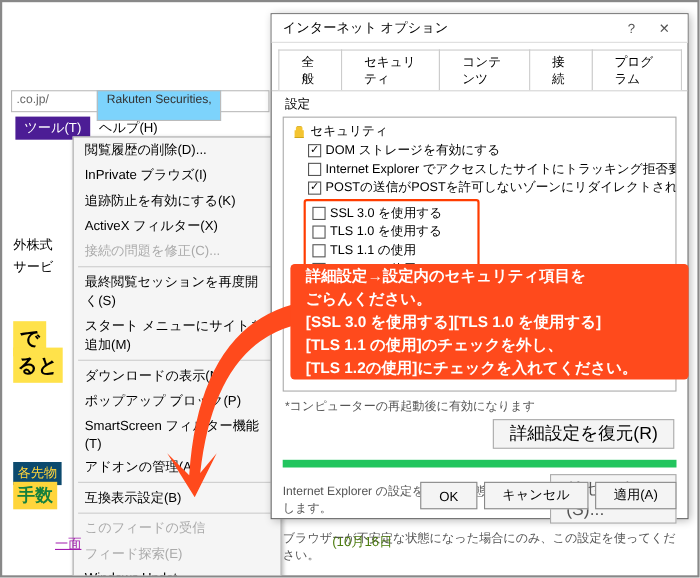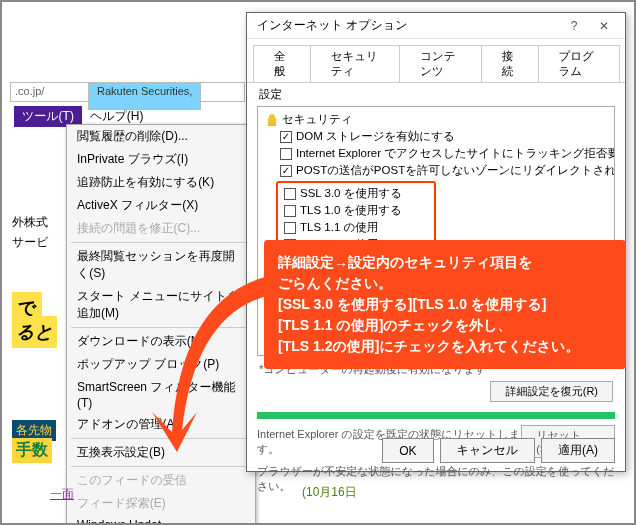--- a/index.html
+++ b/index.html
@@ -161,21 +161,21 @@
     padding: 2px 12px;
   }
   .reset-btn-row {
     display: flex;
     justify-content: flex-end;
     padding: 2px 12px 6px;
   }
   .reset-btn {
     border: 1px solid #aaa;
     padding: 2px 14px;
-    font-size: 11px;
+    font-size: 16px;
     background: #f4f4f4;
   }
   .reset-block {
     margin: 4px 10px;
     border-top: 7px solid #22c55e;
     padding-top: 6px;
     font-size: 11px;
     color: #555;
   }
   .buttons {
@@ -192,21 +192,21 @@
   }
   
   .callout {
     position: absolute;
     left: 262px; top: 238px;
     width: 362px;
     background: #ff4a1c;
     color: #fff;
     font-size: 14px;
     font-weight: 600;
-    padding: 12px 14px;
+    padding: 0 14px;
     border-radius: 4px;
     line-height: 1.5;
     z-index: 50;
   }
   .arrow {
     position: absolute;
     left: 140px; top: 240px;
     width: 150px; height: 210px;
     z-index: 49;
   }
@@ -251,21 +251,21 @@
   <div class="sep"></div>
   <div class="item disabled">このフィードの受信</div>
   <div class="item disabled">フィード探索(E)</div>
   <div class="item">Windows Updat</div>
 
 </div>
 
 <div class="bg-misc-left" style="top:200px;margin-top:12px;">外株式</div>
 <div class="bg-misc-left" style="top:232px;">サービ</div>
 <div class="bg-misc-left" style="top:290px;background:#ffe24a;padding:4px 6px;font-weight:700;font-size:18px;">で</div>
-<div class="bg-misc-left" style="top:314px;background:#ffe24a;padding:4px 4px;font-weight:700;font-size:18px;font-style:italic;">ると</div>
+<div class="bg-misc-left" style="top:314px;background:#ffe24a;padding:4px 4px;font-weight:700;font-size:18px;">ると</div>
 <div class="bg-misc-left" style="top:418px;background:#0c4a6e;color:#ffd53b;padding:2px 4px;font-weight:400;">各先物</div>
 <div class="bg-misc-left" style="top:436px;background:#ffd53b;color:#15803d;padding:2px 4px;font-weight:700;font-size:16px;">手数</div>
 <div class="bg-misc-left" style="top:484px;color:#a21caf;text-decoration:underline;left:48px;">一面</div>
 
 <div class="dialog">
   <div class="titlebar">
     <span class="title">インターネット オプション</span>
     <span class="btn">?</span>
     <span class="btn">✕</span>
   </div>

